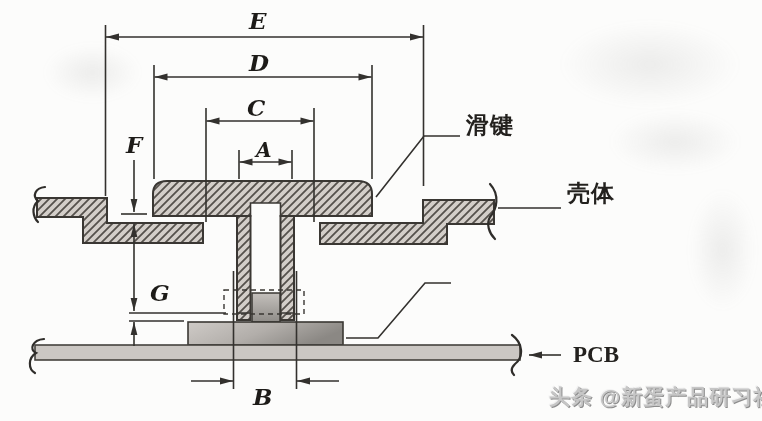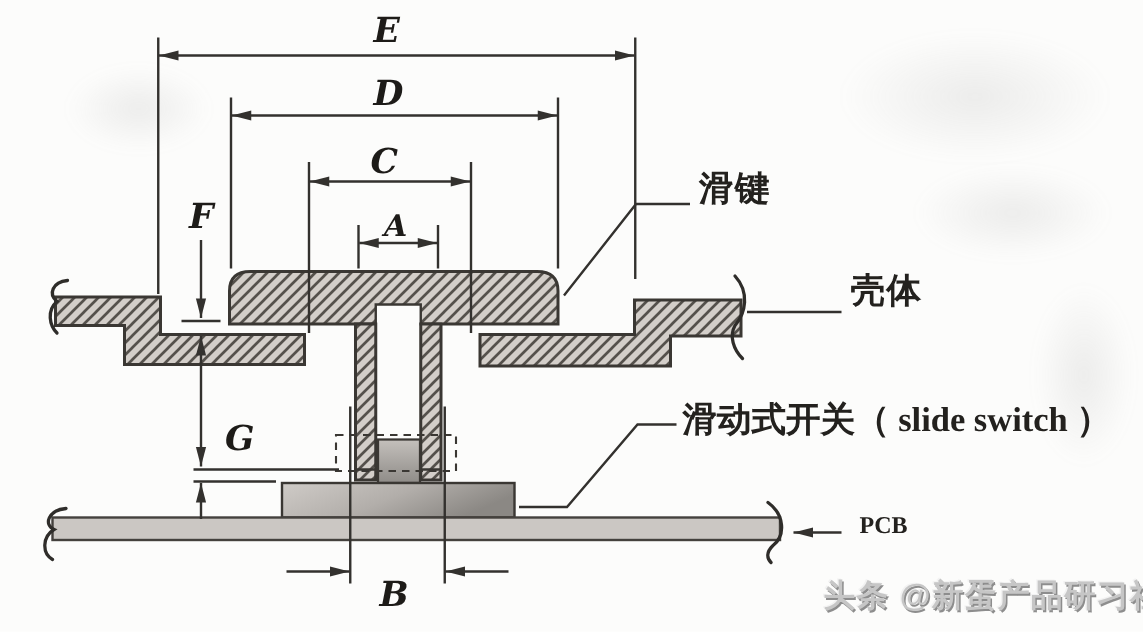--- a/index.html
+++ b/index.html
@@ -17,21 +17,21 @@
   .lbl{position:absolute;color:#1d1b18;white-space:nowrap;line-height:1.1;}
   .dim-letter{
     font-family:"DejaVu Serif","Liberation Serif",serif;
     font-style:italic;font-weight:600;font-size:23px;
   }
   .dim-letter.small{font-size:20px;}
   .part-label{
     font-family:"Liberation Serif","DejaVu Serif",serif;
     font-weight:600;font-size:23px;letter-spacing:1px;color:#23211e;
   }
-  .pcb-label{font-weight:700;font-size:16px;letter-spacing:0;}
+  .pcb-label{font-weight:700;font-size:23px;letter-spacing:0;}
   .watermark{
     position:absolute;left:549px;top:383px;
     font-family:"Liberation Sans","DejaVu Sans",sans-serif;
     font-weight:700;font-size:21px;letter-spacing:1px;
     color:#c6c6c6;
     text-shadow:1px 1px 0 #8d8d8d,-1px -1px 0 #f2f2f2;
     white-space:nowrap;
   }
 </style>
 </head>
@@ -129,17 +129,16 @@
   <div class="lbl dim-letter" style="left:249px;top:8px;">E</div>
   <div class="lbl dim-letter" style="left:249px;top:50px;">D</div>
   <div class="lbl dim-letter" style="left:247px;top:95px;">C</div>
   <div class="lbl dim-letter small" style="left:256px;top:139px;">A</div>
   <div class="lbl dim-letter" style="left:126px;top:132px;">F</div>
   <div class="lbl dim-letter" style="left:150px;top:280px;">G</div>
   <div class="lbl dim-letter" style="left:253px;top:384px;">B</div>
 
   <div class="lbl part-label" style="left:466px;top:113px;">滑键</div>
   <div class="lbl part-label" style="left:567px;top:181px;">壳体</div>
-  <div class="lbl part-label" style="left:455px;top:267px;letter-spacing:0;">滑动式开关（ slide switch ）</div>
   <div class="lbl part-label pcb-label" style="left:573px;top:342px;">PCB</div>
 
   <div class="watermark">头条 @新蛋产品研习社</div>
 </div>
 
 </body></html>

